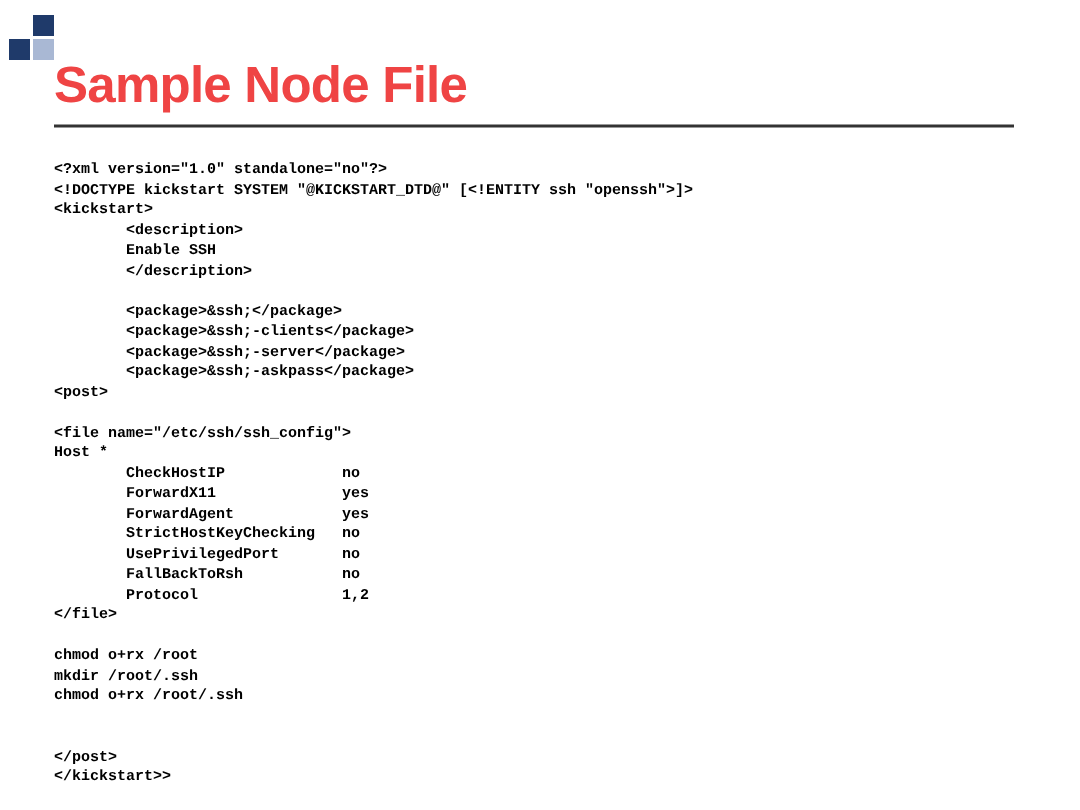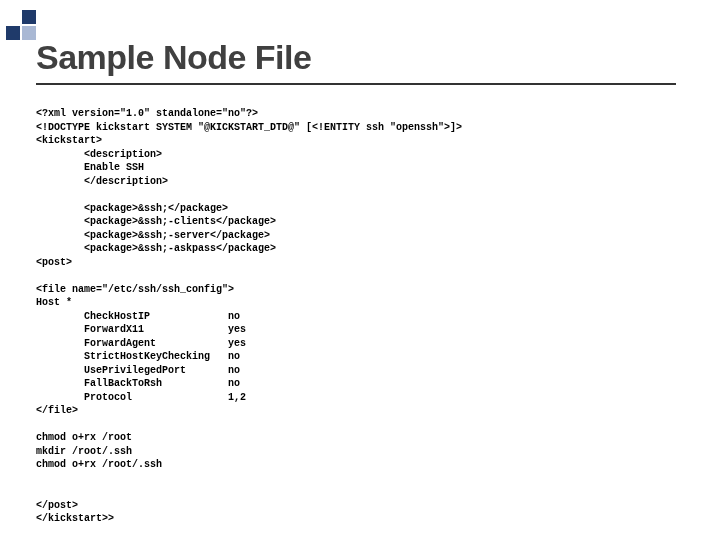--- a/index.html
+++ b/index.html
@@ -29,21 +29,21 @@
   .d-empty { background: transparent; }
   .slide {
     position: absolute;
     top: 38px;
     left: 36px;
     right: 20px;
   }
   .title {
     font-size: 34px;
     font-weight: 900;
-    color: #404040;
+    color: #ef4444;
     letter-spacing: -0.5px;
   }
   .rule {
     margin-top: 6px;
     height: 2px;
     background: #333;
     width: 640px;
   }
   .code {
     margin-top: 22px;

